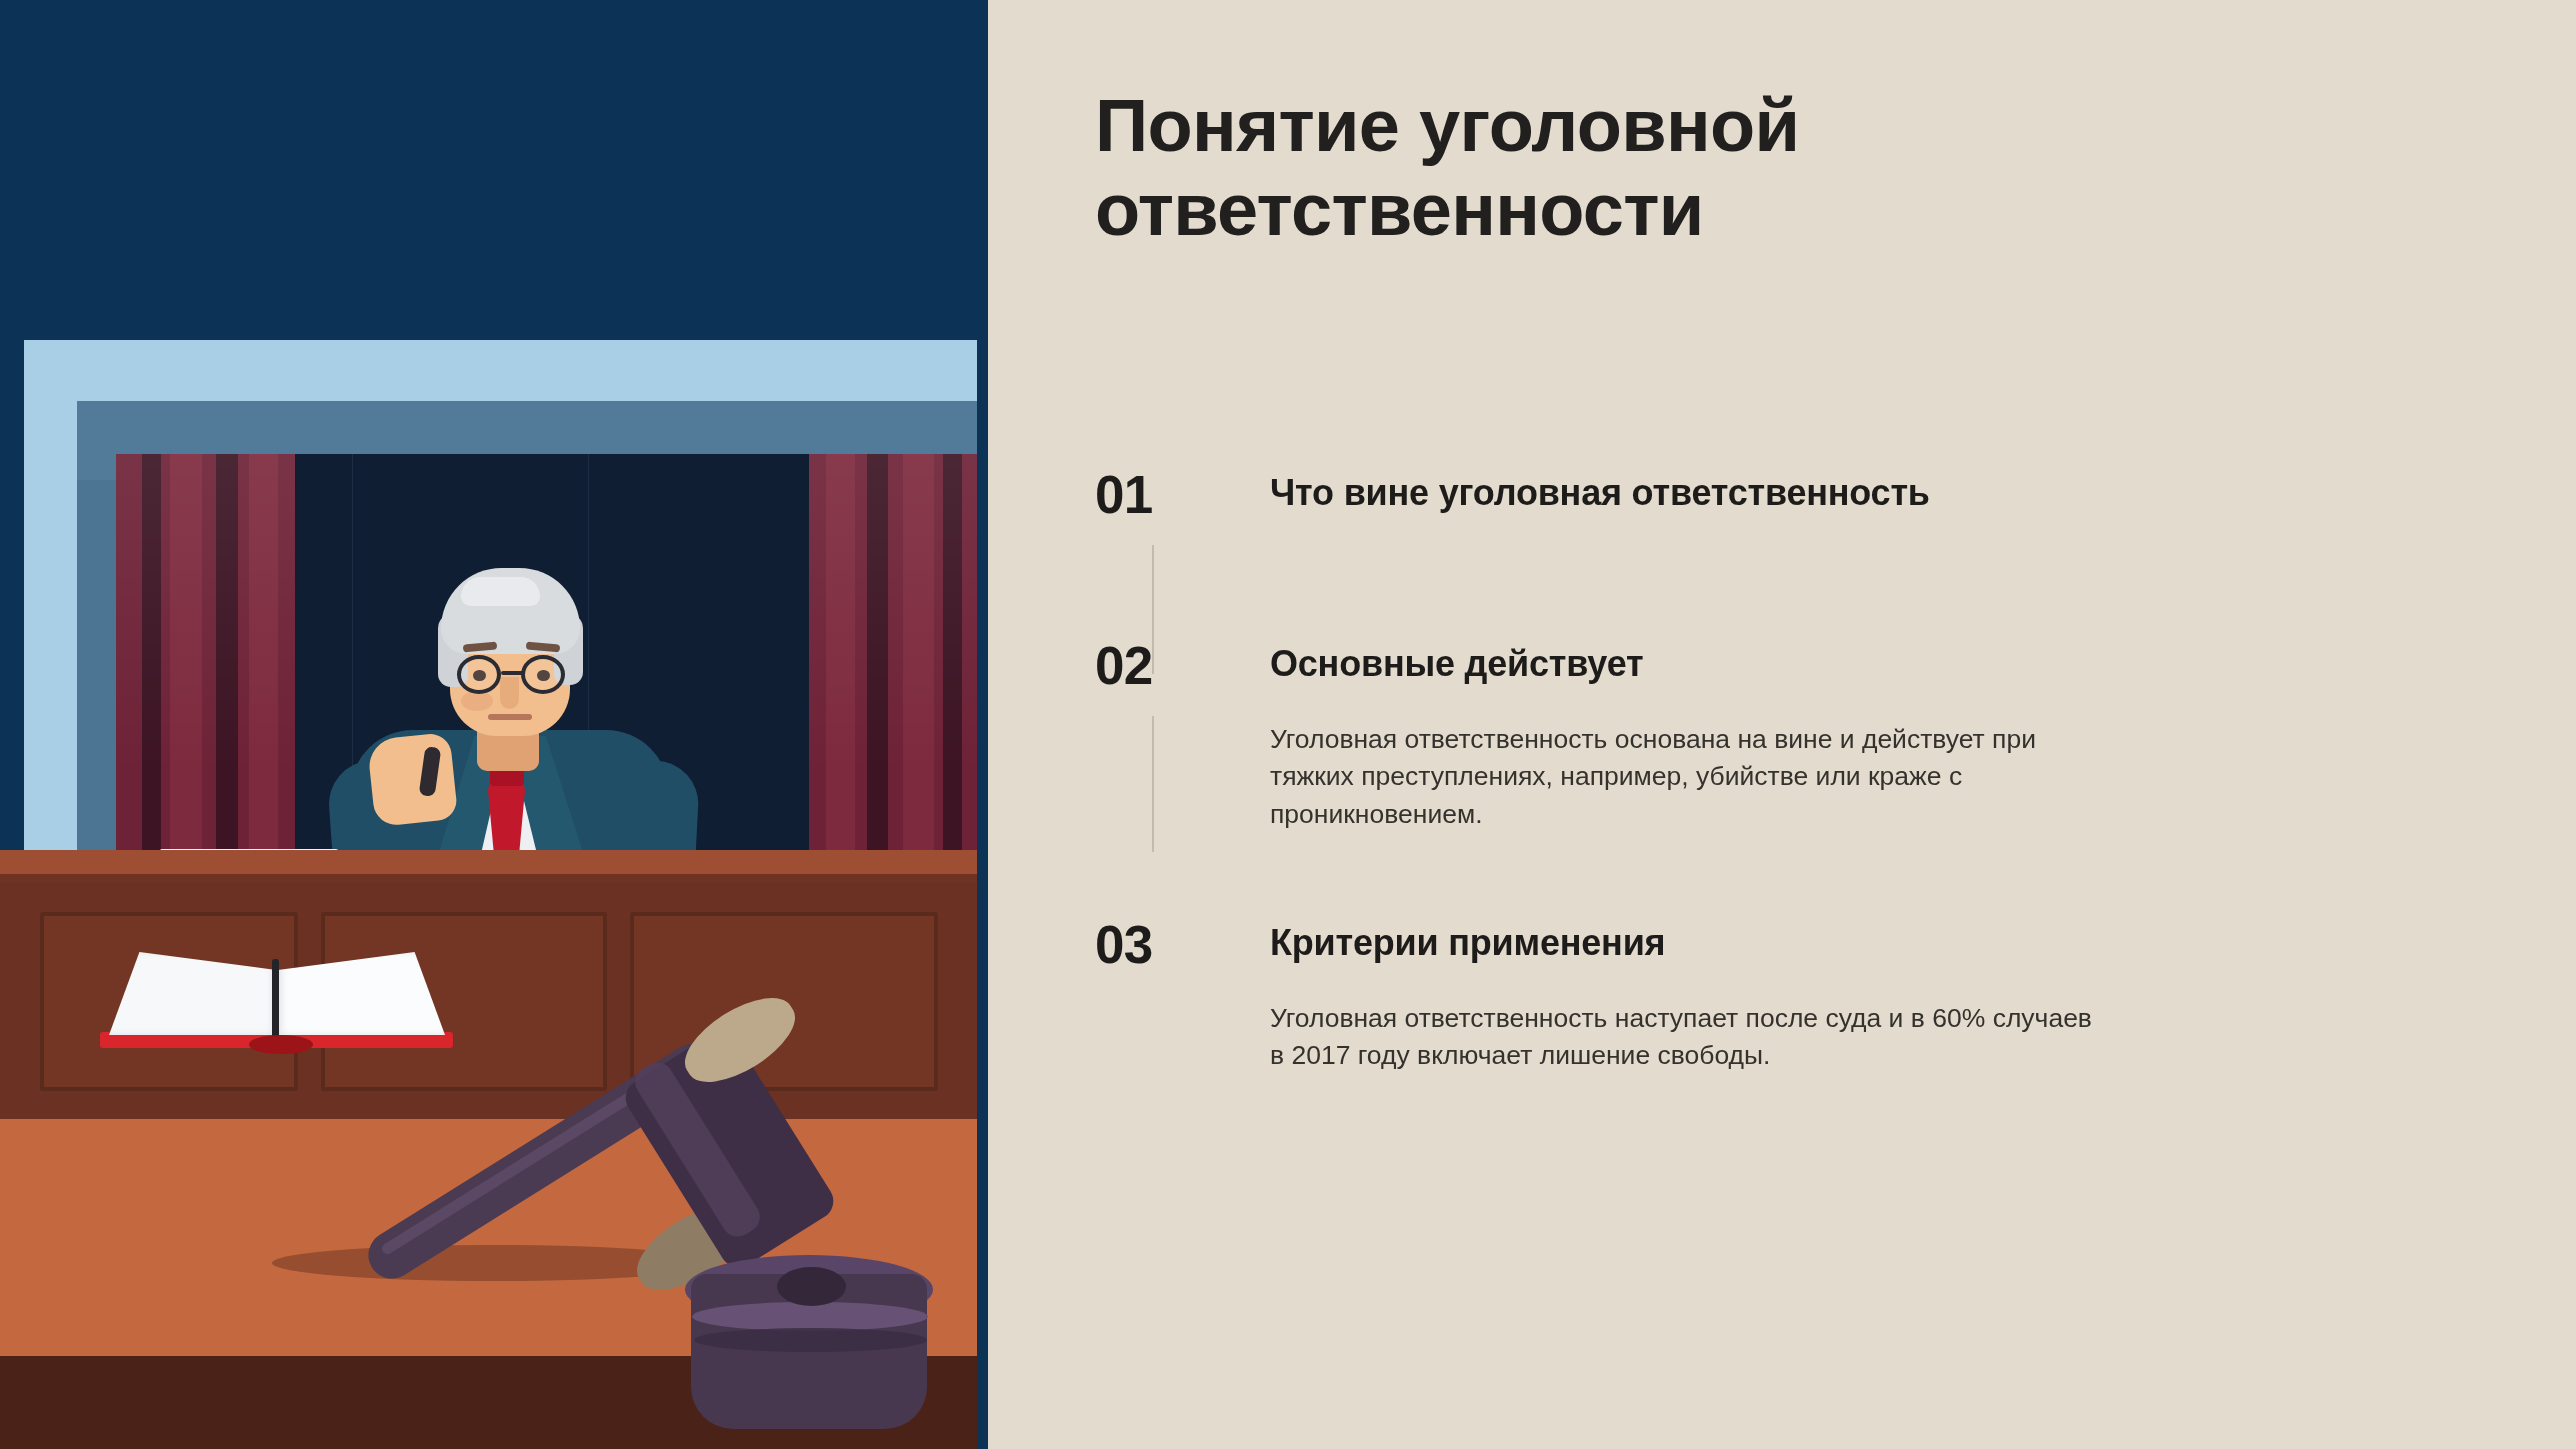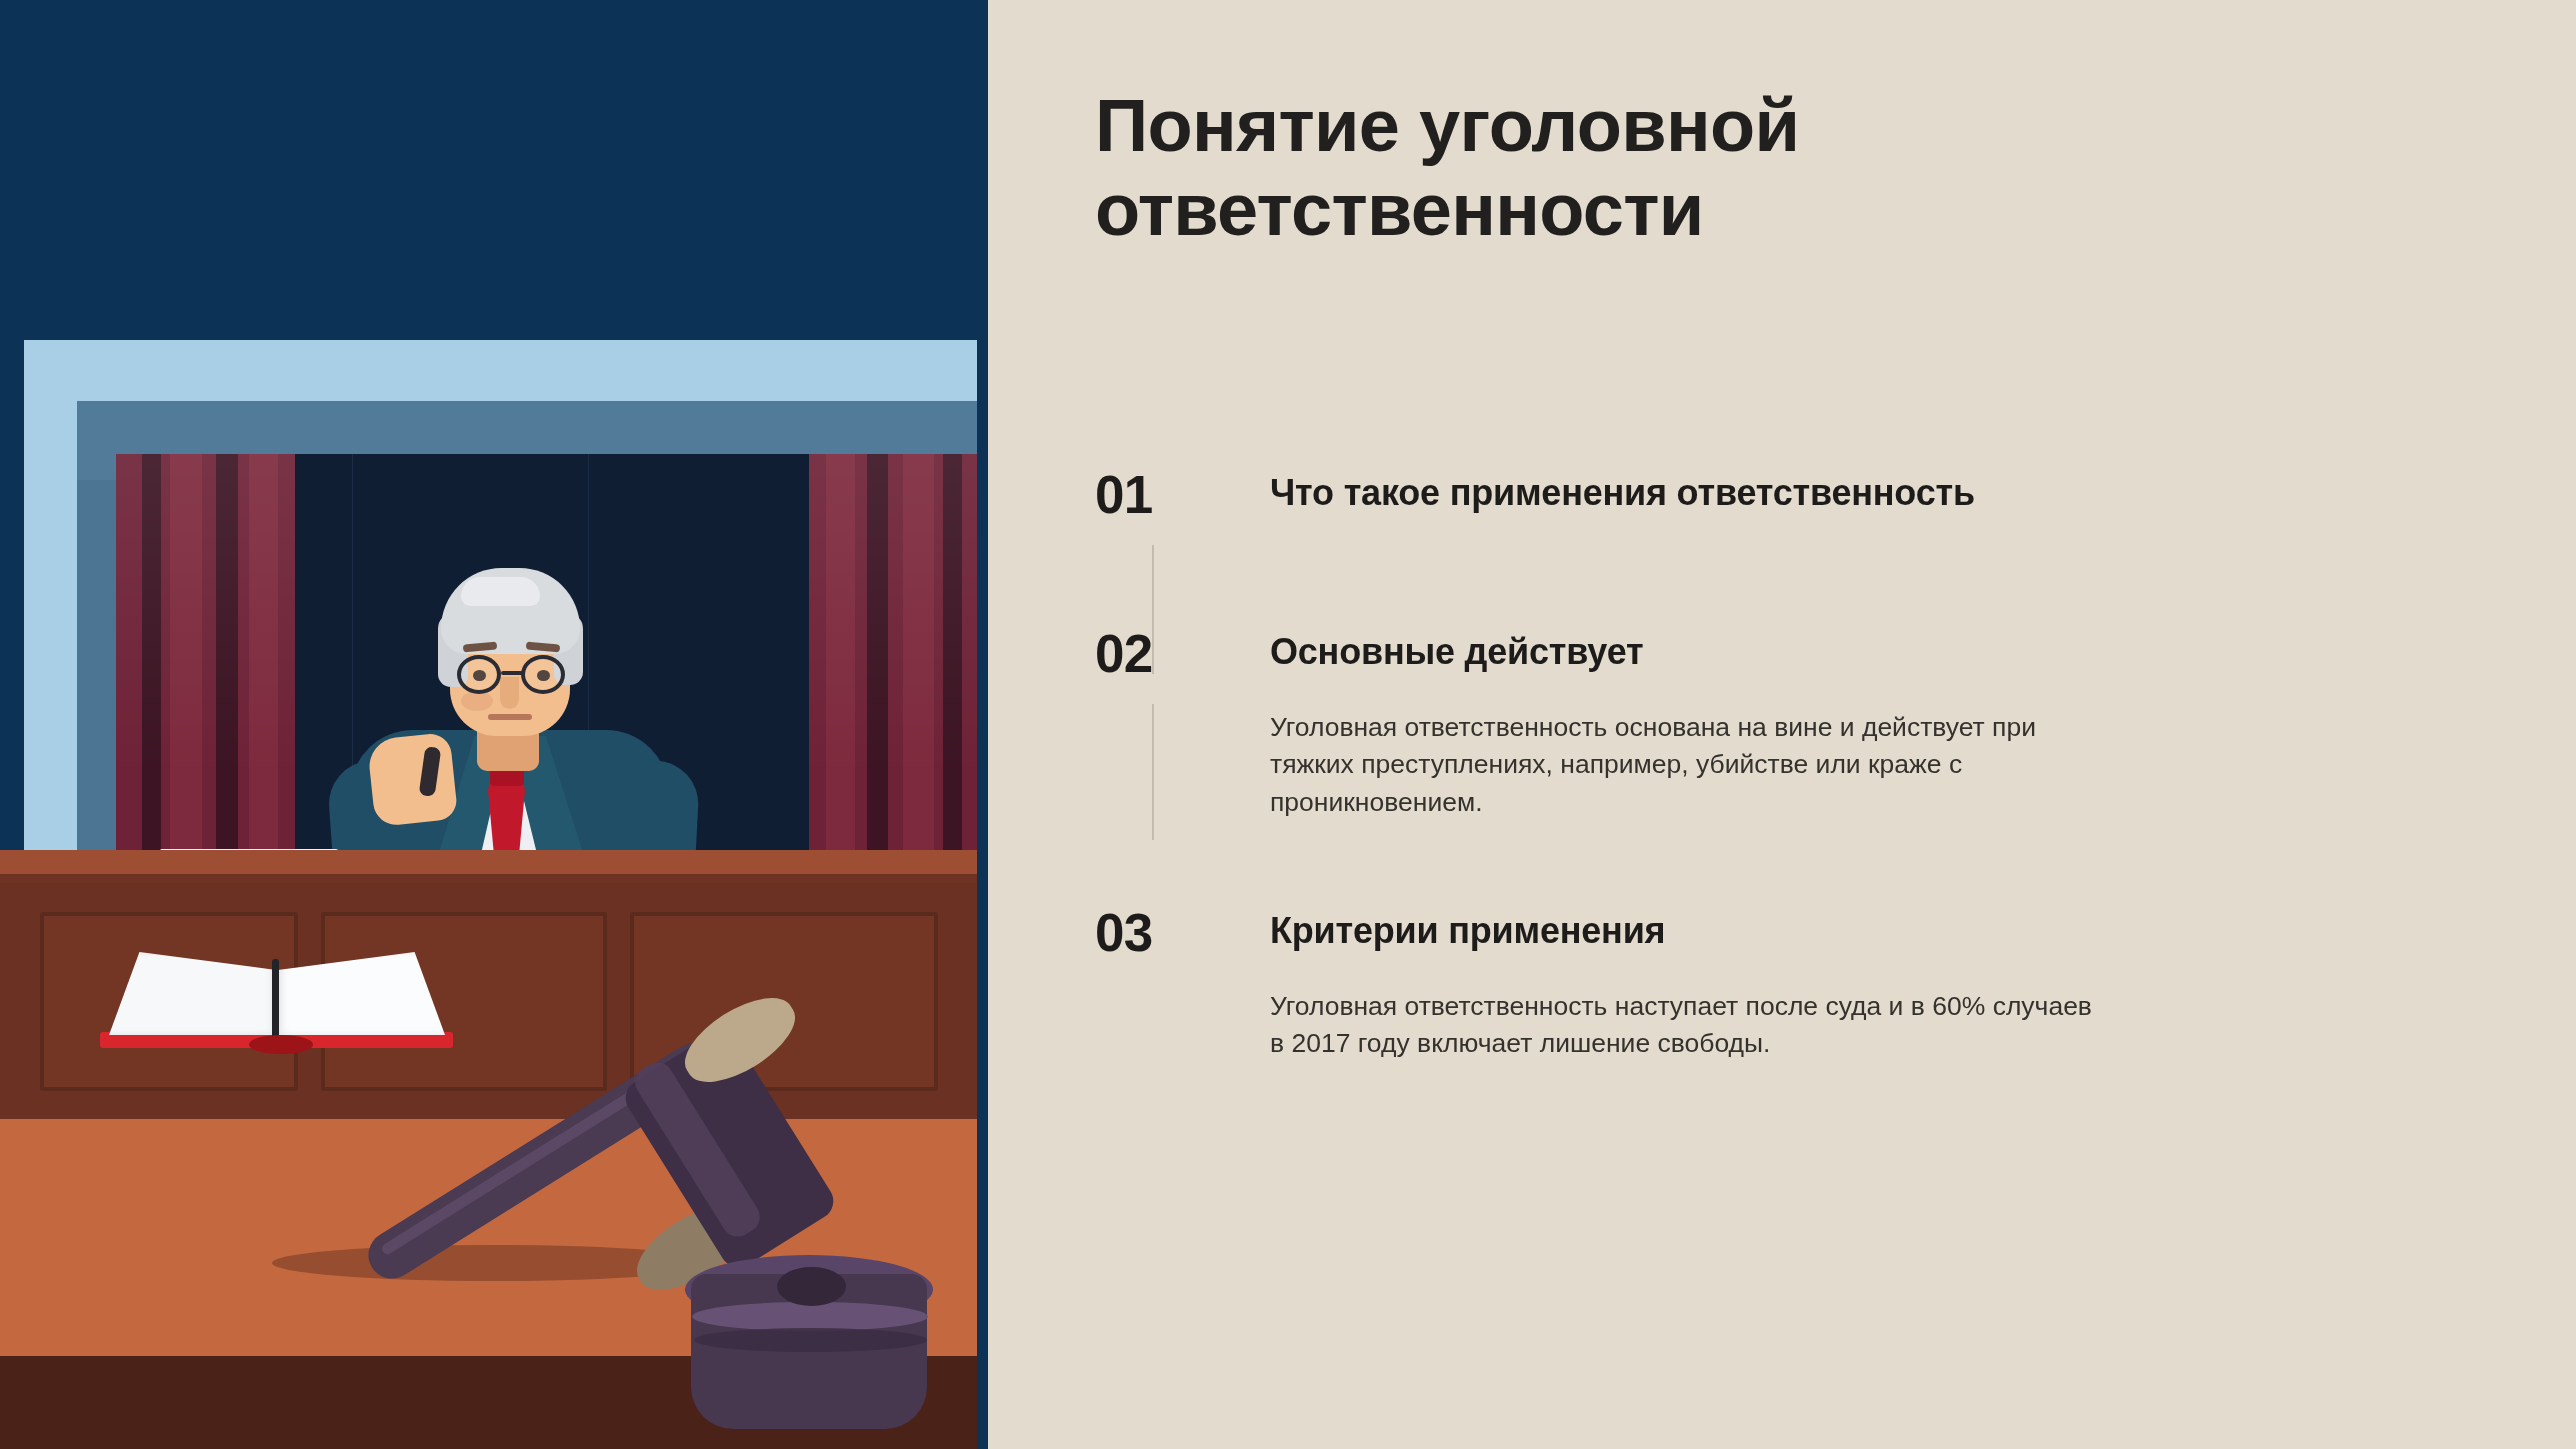--- a/index.html
+++ b/index.html
@@ -272,21 +272,21 @@
   .content {
     position:relative; flex:1; padding:84px 186px 0 107px;
   }
   .title {
     font-size:74px; font-weight:700; line-height:1.14; color:#22201E;
     letter-spacing:-0.7px; max-width:1002px;
   }
 
   .list { margin-top:215px; }
   .item { position:relative; display:flex; align-items:flex-start; }
-  .item.i1 { margin-bottom:0; }
+  .item.i1 { margin-bottom:12px; }
   .num-col { position:relative; width:175px; flex:0 0 175px; }
   .num {
     font-size:53px; font-weight:700; color:#1E1C1A; line-height:1; letter-spacing:-0.7px;
   }
   .divider {
     position:absolute; left:57px; top:77px; width:2.1px; background:#C2BBAE;
   }
   .item.i1 .divider { height:129px; }
   .item.i2 .divider { height:136px; }
   .item.i3 .divider { height:0; }
@@ -421,21 +421,21 @@
     <h1 class="title">Понятие уголовной ответственности</h1>
 
     <div class="list">
 
       <div class="item i1">
         <div class="num-col">
           <div class="num">01</div>
           <div class="divider"></div>
         </div>
         <div class="text-col">
-          <div class="item-title">Что такое применения ответственность</div>
+          <div class="item-title">Что вине уголовная ответственность</div>
         </div>
       </div>
 
       <div class="gap-1"></div>
 
       <div class="item i2">
         <div class="num-col">
           <div class="num">02</div>
           <div class="divider"></div>
         </div>

